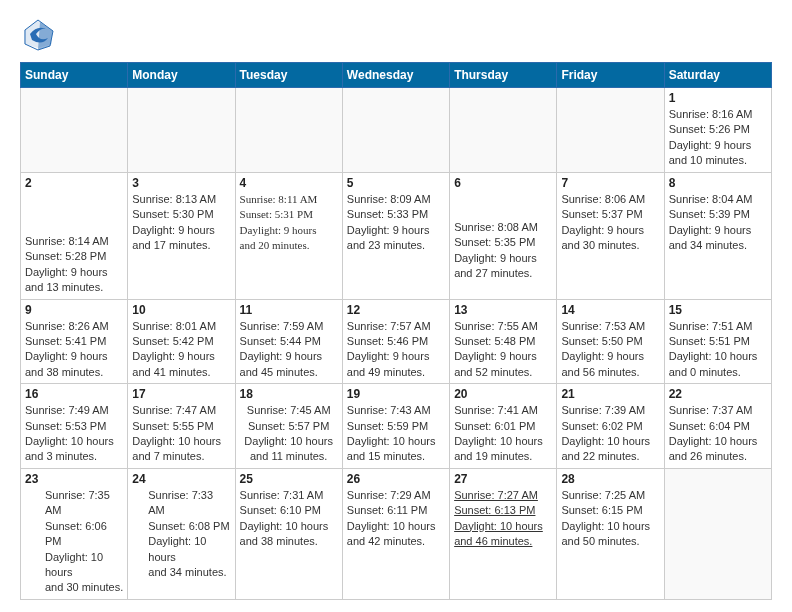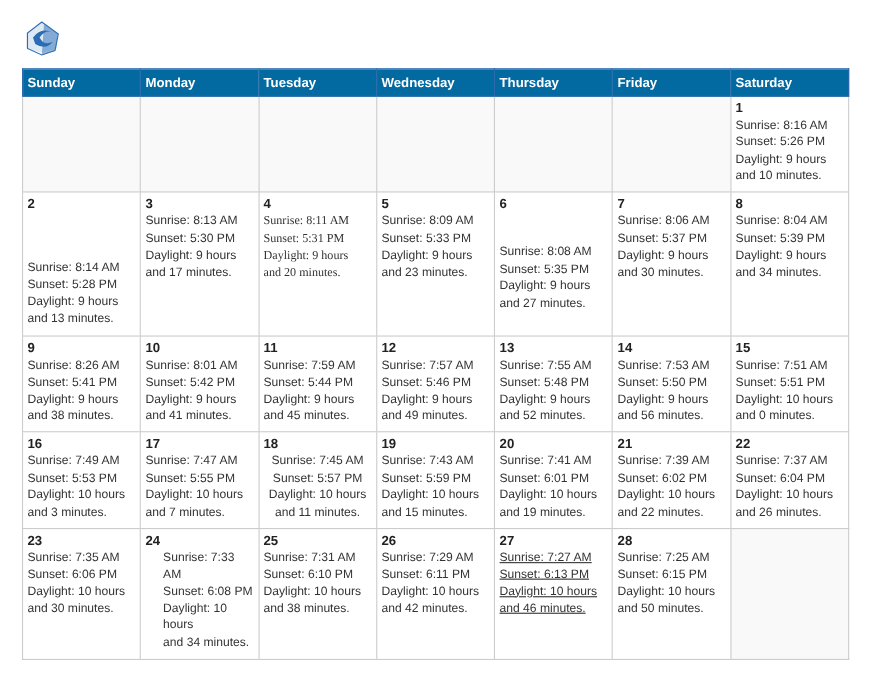--- a/index.html
+++ b/index.html
@@ -302,21 +302,21 @@
             <span class="day-number">22</span>
             <div class="day-info" style="white-space: pre-line;">Sunrise: 7:37 AM
 Sunset: 6:04 PM
 Daylight: 10 hours
 and 26 minutes.</div>
           </td>
         </tr>
         <tr>
           <td>
             <span class="day-number">23</span>
-            <div class="day-info" style="white-space: pre-line;">Sunrise: 7:35 AM
+            <div class="day-info" style="white-space: pre-line; margin-left: 20px;">Sunrise: 7:35 AM
 Sunset: 6:06 PM
 Daylight: 10 hours
 and 30 minutes.</div>
           </td>
           <td>
             <span class="day-number">24</span>
             <div class="day-info" style="white-space: pre-line; margin-left: 16px;">Sunrise: 7:33 AM
 Sunset: 6:08 PM
 Daylight: 10 hours
 and 34 minutes.</div>

